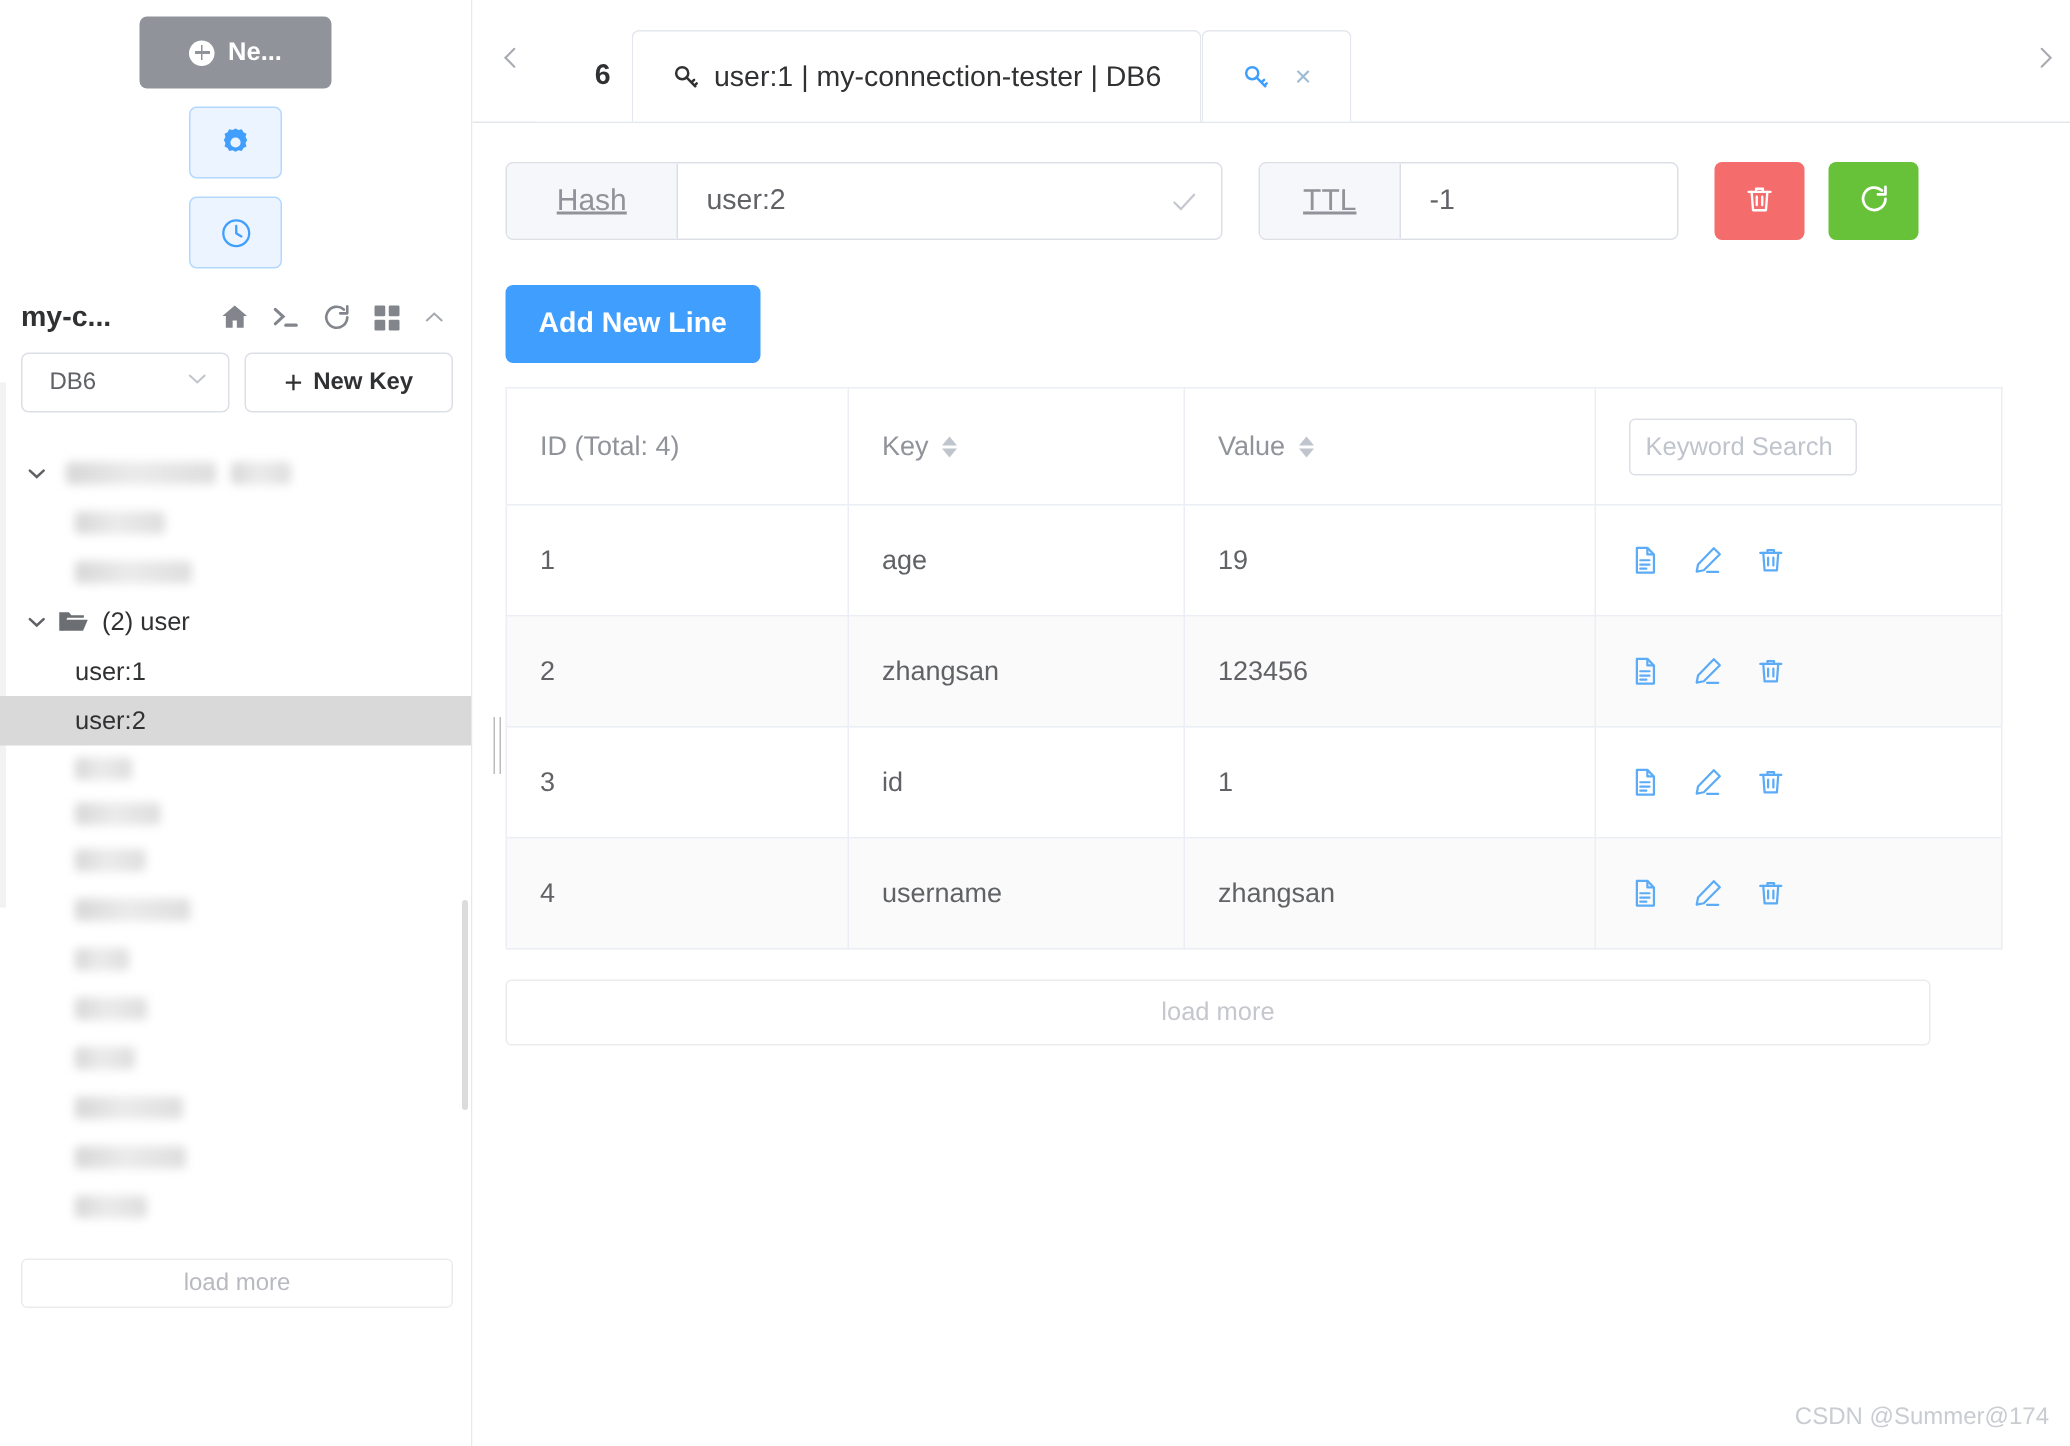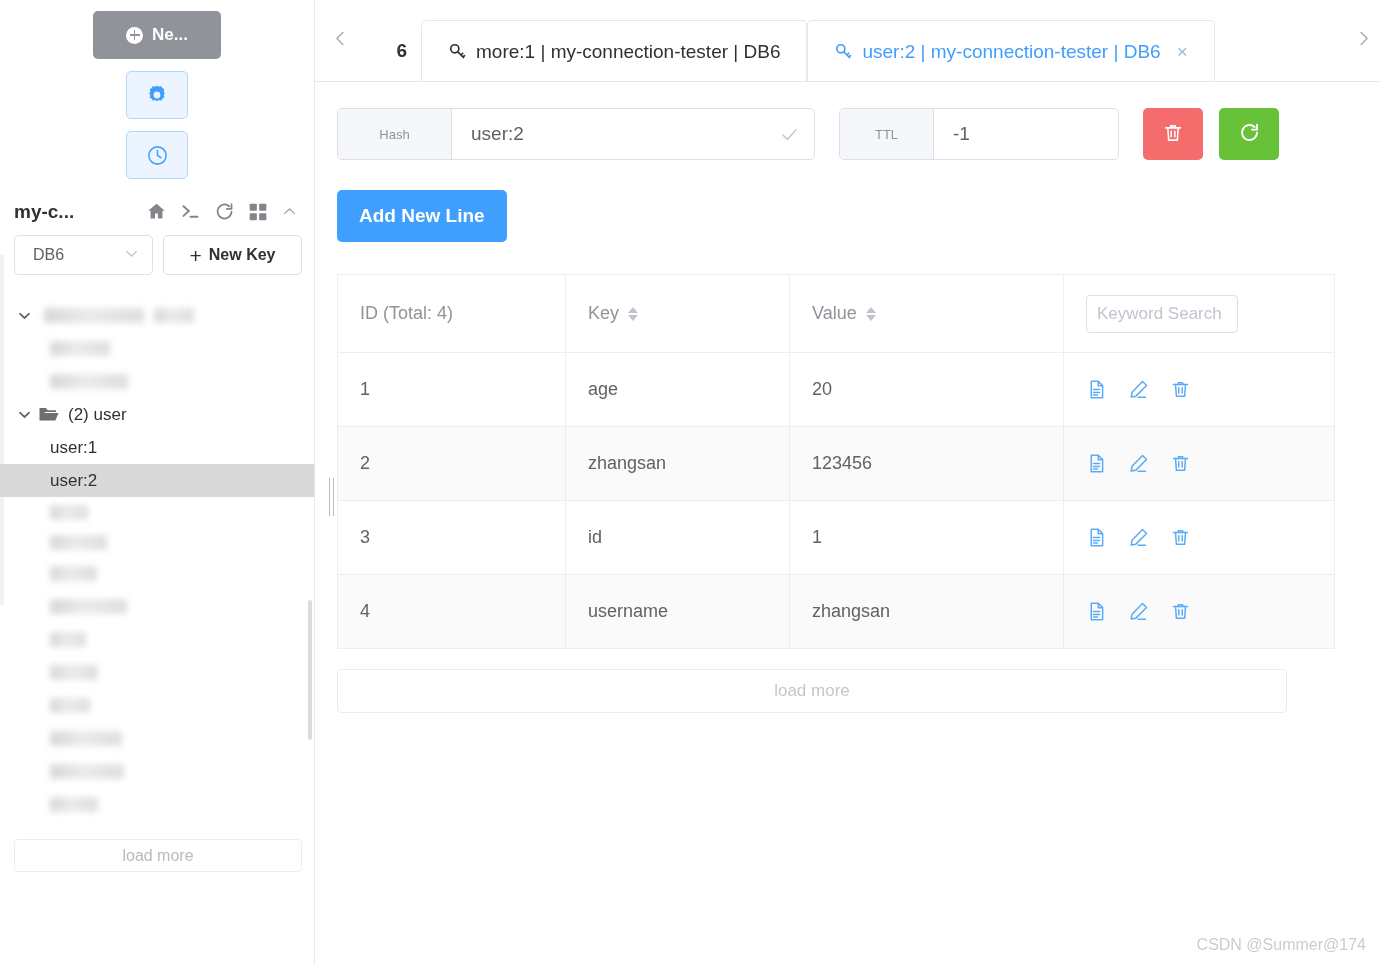--- a/index.html
+++ b/index.html
@@ -163,21 +163,21 @@
   .content { padding: 26px 30px 0 22px; }
   .edit-row { display: flex; align-items: center; gap: 0; }
   .hash-group {
     display: flex; align-items: stretch;
     border: 1px solid #dcdfe6; border-radius: 5px; overflow: hidden;
     width: 478px; height: 52px; background: #fff;
   }
   .grp-label {
     background: #f5f7fa; border-right: 1px solid #dcdfe6;
     display: flex; align-items: center; justify-content: center;
-    width: 114px; font-size: 13px; color: #909399; flex: 0 0 114px;
+    width: 114px; font-size: 20px; color: #909399; flex: 0 0 114px; text-decoration: underline;
   }
   .grp-field { flex: 1; display: flex; align-items: center; padding: 0 14px 0 17px; }
   .grp-field input {
     flex: 1; border: none; outline: none; font-size: 19px; color: #606266;
     background: transparent; font-family: "Liberation Sans", sans-serif; min-width: 0;
   }
   .gf-ic { color: #c5c8ce; display: flex; align-items: center; margin-left: 6px; cursor: pointer; }
 
   .ttl-group { width: 280px; margin-left: 24px; }
   .ttl-group .grp-label { width: 94px; flex: 0 0 94px; }
@@ -190,21 +190,21 @@
   .sq-green { background: #67c23a; margin-left: 16px; }
 
   .add-line-btn {
     margin-top: 30px;
     height: 52px; padding: 0 22px; border: none; border-radius: 5px;
     background: #409eff; color: #fff; font-size: 19px; font-weight: bold;
     cursor: pointer; font-family: "Liberation Sans", sans-serif;
   }
 
   .table {
-    margin-top: 32px; width: 998px;
+    margin-top: 16px; width: 998px;
     border: 1px solid #ebeef5; border-collapse: collapse;
     font-size: 18px; color: #606266;
   }
   .table th {
     text-align: left; font-weight: normal; color: #909399;
     height: 78px; padding: 0 22px; border-bottom: 1px solid #ebeef5;
     border-right: 1px solid #ebeef5; vertical-align: middle;
   }
   .table th:last-child { border-right: none; }
   .th-inner { display: flex; align-items: center; gap: 9px; }
@@ -423,30 +423,29 @@
         <div class="tab clipped">
           <span>6</span>
         </div>
         <div class="tab">
           <span class="tab-key-ic">
             <svg width="19" height="19" viewBox="0 0 24 24" fill="#303133">
                 <circle cx="8.6" cy="8.6" r="5.1" fill="none" stroke="#303133" stroke-width="2.1"></circle>
                 <path d="M12.2 12.2l7.4 7.4M16.4 16.4l2.2-2.2M19 19l1.8-1.8" stroke="#303133" stroke-width="2.1" fill="none" stroke-linecap="round"></path>
               </svg>
           </span>
-          <span>more:1 | my-connection-tester | DB6</span>
+          <span>user:1 | my-connection-tester | DB6</span>
         </div>
         <div class="tab active">
           <span class="tab-key-ic">
             <svg width="19" height="19" viewBox="0 0 24 24">
                 <circle cx="8.6" cy="8.6" r="5.1" fill="none" stroke="#409eff" stroke-width="2.1"></circle>
                 <path d="M12.2 12.2l7.4 7.4M16.4 16.4l2.2-2.2M19 19l1.8-1.8" stroke="#409eff" stroke-width="2.1" fill="none" stroke-linecap="round"></path>
               </svg>
           </span>
-          <span>user:2 | my-connection-tester | DB6</span>
           <span class="close-x">×</span>
         </div>
       </div>
       <div class="tab-arrow">
         <span>
           <svg width="19" height="19" viewBox="0 0 24 24" fill="none" stroke="#a8abb2" stroke-width="1.8" stroke-linecap="round">
               <path d="M9 4.5L16.5 12 9 19.5"></path>
             </svg>
         </span>
       </div>
@@ -523,21 +522,21 @@
             </th>
             <th>
               <input class="kw-search" type="text" placeholder="Keyword Search" style="">
             </th>
           </tr>
         </thead>
         <tbody>
           <tr>
             <td>1</td>
             <td>age</td>
-            <td>20</td>
+            <td>19</td>
             <td>
               <span class="acts">
                 <span>
                   <svg width="21" height="21" viewBox="0 0 24 24" fill="none" stroke="#5babf7" stroke-width="1.7" stroke-linejoin="round">
                       <path d="M6 2.6h8l5 5v13.8H6z"></path>
                       <path d="M14 2.6v5h5"></path>
                       <path d="M8.6 12h7M8.6 15.4h7M8.6 18.4h4.6" stroke-linecap="round"></path>
                     </svg>
                 </span>
                 <span>

